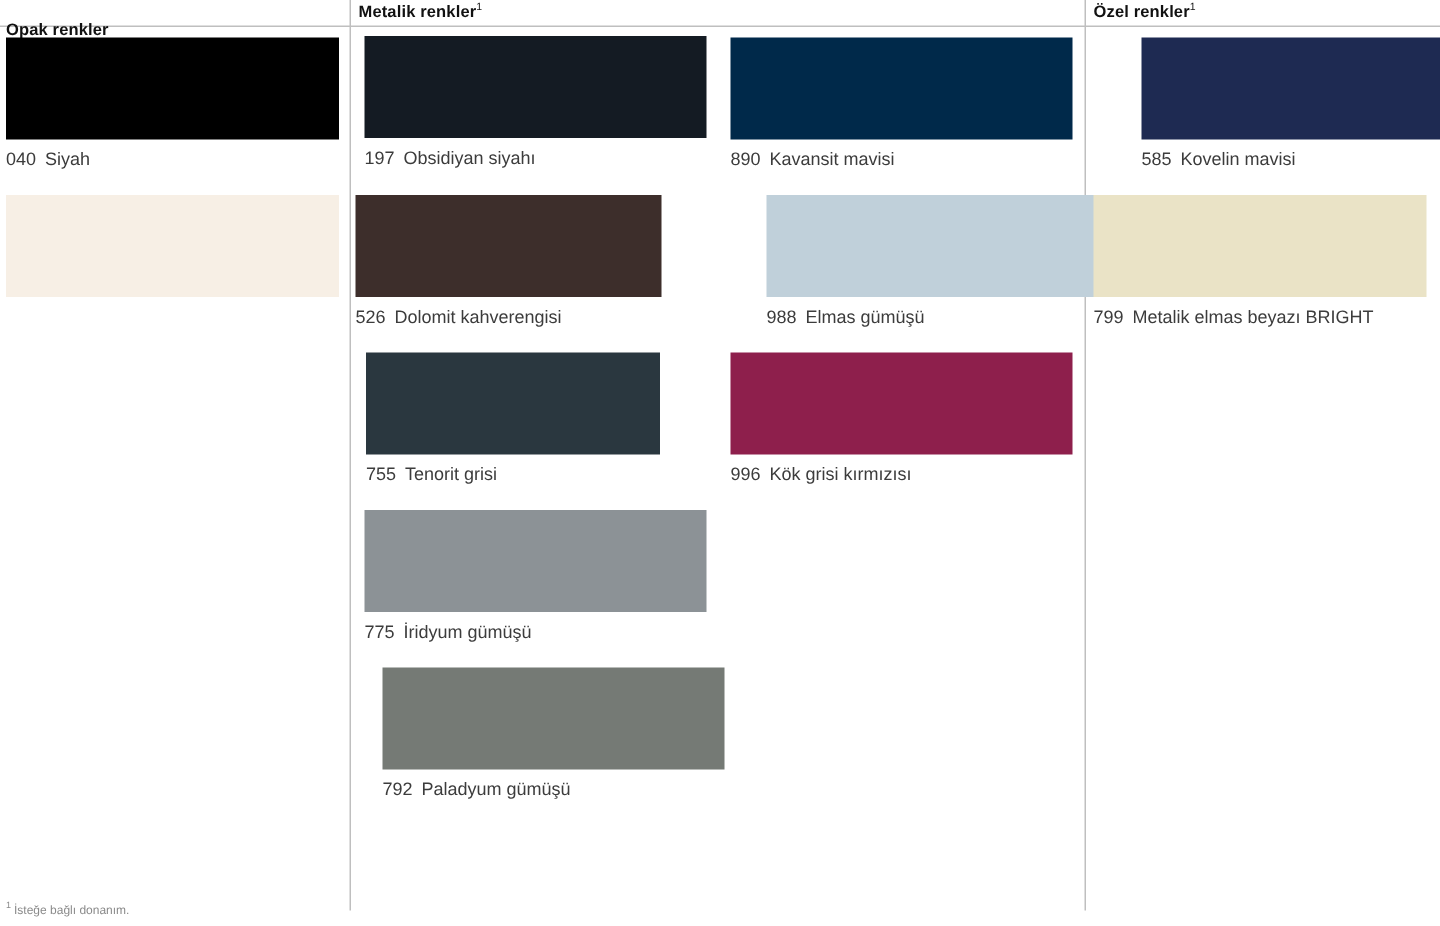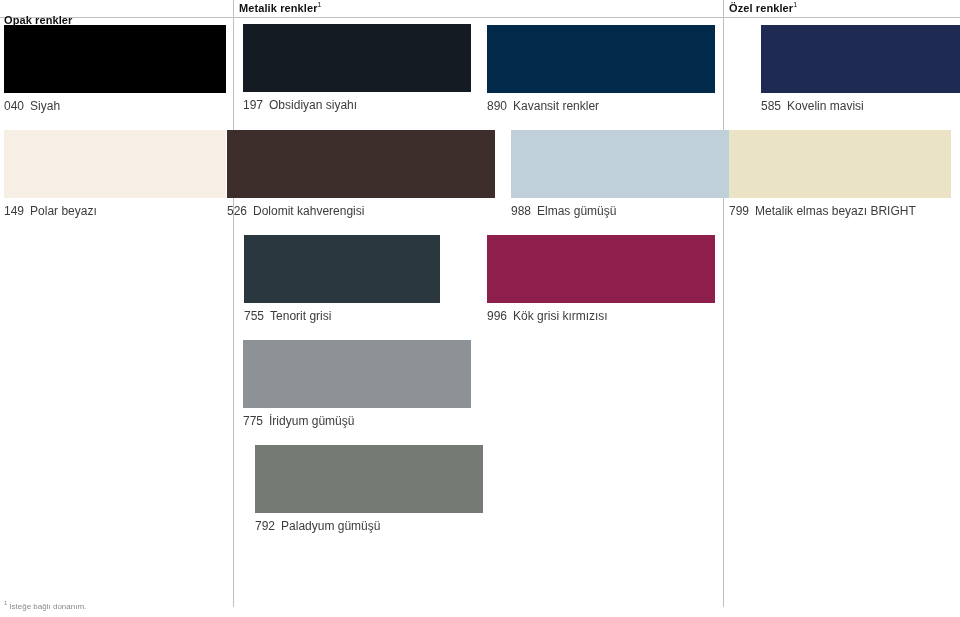--- a/index.html
+++ b/index.html
@@ -126,45 +126,44 @@
     <span>Özel renkler</span><sup>1</sup>
   </div>
 
   <div id="swatch-layer">
       <div class="swatch-cell" style="left: 4px; top: 25px; width: 222px;">
         <div class="swatch-chip" style="background: rgb(0, 0, 0);"></div>
         <div class="swatch-caption"><span class="swatch-code">040</span><span class="swatch-name">Siyah</span></div>
       </div>
       <div class="swatch-cell" style="left: 4px; top: 130px; width: 222px;">
         <div class="swatch-chip" style="background: rgb(247, 239, 229);"></div>
-        <div class="swatch-caption"><span class="swatch-code">149</span><span class="swatch-name">Polar beyazı</span></div>
       </div>
       <div class="swatch-cell" style="left: 243px; top: 24px; width: 228px;">
         <div class="swatch-chip" style="background: rgb(20, 27, 35);"></div>
         <div class="swatch-caption"><span class="swatch-code">197</span><span class="swatch-name">Obsidiyan siyahı</span></div>
       </div>
-      <div class="swatch-cell" style="left: 227px; top: 130px; width: 268px;">
+      <div class="swatch-cell" style="left: 237px; top: 130px; width: 204px;">
         <div class="swatch-chip" style="background: rgb(61, 46, 43);"></div>
         <div class="swatch-caption"><span class="swatch-code">526</span><span class="swatch-name">Dolomit kahverengisi</span></div>
       </div>
       <div class="swatch-cell" style="left: 244px; top: 235px; width: 196px;">
         <div class="swatch-chip" style="background: rgb(42, 55, 63);"></div>
         <div class="swatch-caption"><span class="swatch-code">755</span><span class="swatch-name">Tenorit grisi</span></div>
       </div>
       <div class="swatch-cell" style="left: 243px; top: 340px; width: 228px;">
         <div class="swatch-chip" style="background: rgb(140, 146, 150);"></div>
         <div class="swatch-caption"><span class="swatch-code">775</span><span class="swatch-name">İridyum gümüşü</span></div>
       </div>
       <div class="swatch-cell" style="left: 243px; top: 445px; width: 228px; padding-left: 12px;">
         <div class="swatch-chip" style="background: rgb(117, 122, 117);"></div>
         <div class="swatch-caption"><span class="swatch-code">792</span><span class="swatch-name">Paladyum gümüşü</span></div>
       </div>
       <div class="swatch-cell" style="left: 487px; top: 25px; width: 228px;">
         <div class="swatch-chip" style="background: rgb(0, 41, 74);"></div>
-        <div class="swatch-caption"><span class="swatch-code">890</span><span class="swatch-name">Kavansit renkler</span></div>
+        <div class="swatch-caption"><span class="swatch-code">890</span><span class="swatch-name">Kavansit mavisi</span></div>
       </div>
       <div class="swatch-cell" style="left: 487px; top: 130px; width: 228px; padding-left: 24px;">
         <div class="swatch-chip" style="background: rgb(192, 208, 218);"></div>
         <div class="swatch-caption"><span class="swatch-code">988</span><span class="swatch-name">Elmas gümüşü</span></div>
       </div>
       <div class="swatch-cell" style="left: 487px; top: 235px; width: 228px;">
         <div class="swatch-chip" style="background: rgb(142, 31, 76);"></div>
         <div class="swatch-caption"><span class="swatch-code">996</span><span class="swatch-name">Kök grisi kırmızısı</span></div>
       </div>
       <div class="swatch-cell" style="left: 729px; top: 25px; width: 222px; padding-left: 32px;">

